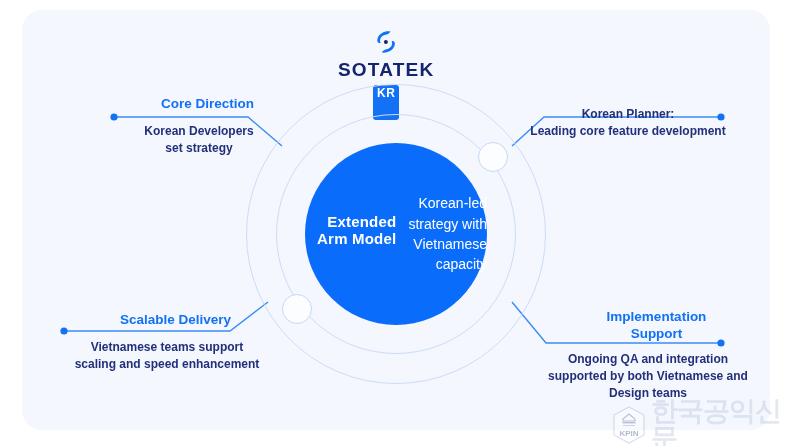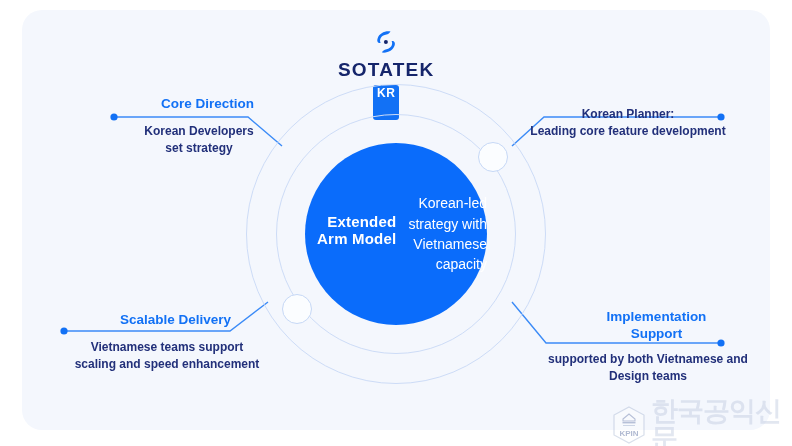--- a/index.html
+++ b/index.html
@@ -169,20 +169,21 @@
       <div>scaling and speed enhancement</div>
     </div>
   </div>
 
   <div class="label lbl-impl t-center">
     <div class="head">
       <div>Implementation</div>
       <div>Support</div>
     </div>
     <div class="body">
+      <div>Ongoing QA and integration</div>
       <div>supported by both Vietnamese and</div>
       <div>Design teams</div>
     </div>
   </div>
 
   <div class="watermark">
     <span class="wm-emblem">
       <svg width="34" height="38" viewBox="0 0 34 38" xmlns="http://www.w3.org/2000/svg">
         <path d="M17 1 L32 9 V29 L17 37 L2 29 V9 Z" fill="#ffffff" stroke="#9fb0cd" stroke-width="1.2"></path>
         <path d="M11 13 L17 8 L23 13 V15 H11 Z" fill="none" stroke="#5b6fa0" stroke-width="1.1"></path>

